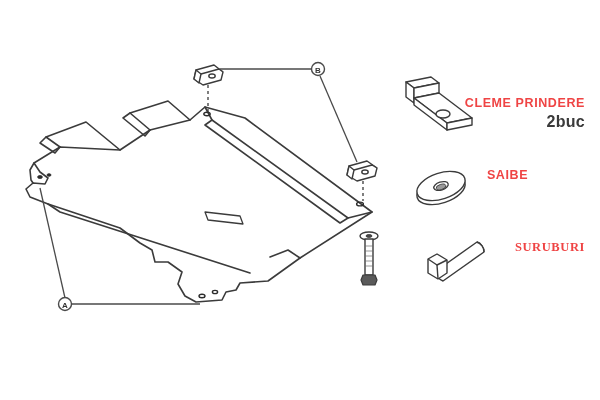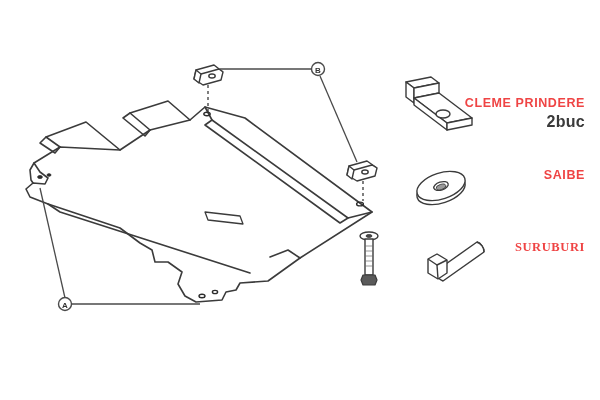--- a/index.html
+++ b/index.html
@@ -39,21 +39,21 @@
   }
   .legend-sub {
     font-size: 16px;
     font-weight: bold;
     letter-spacing: 0.3px;
     color: #3a3a3a;
     white-space: nowrap;
     margin-top: 3px;
   }
   #legend-cleme { left: 430px; top: 96px; width: 155px; }
-  #legend-saibe { left: 430px; top: 168px; width: 155px; }
+  #legend-saibe { left: 430px; top: 168px; width: 155px; text-align: center; }
   #legend-suruburi { left: 420px; top: 240px; width: 165px; font-family: Liberation Serif, serif; }
 </style>
 </head>
 <body>
 
 <div id="page">
 
   <svg id="diagram-svg" viewBox="0 0 600 400">
 
     <g fill="none" stroke="#3b3b3b" stroke-width="1.6" stroke-linejoin="round" stroke-linecap="round">

